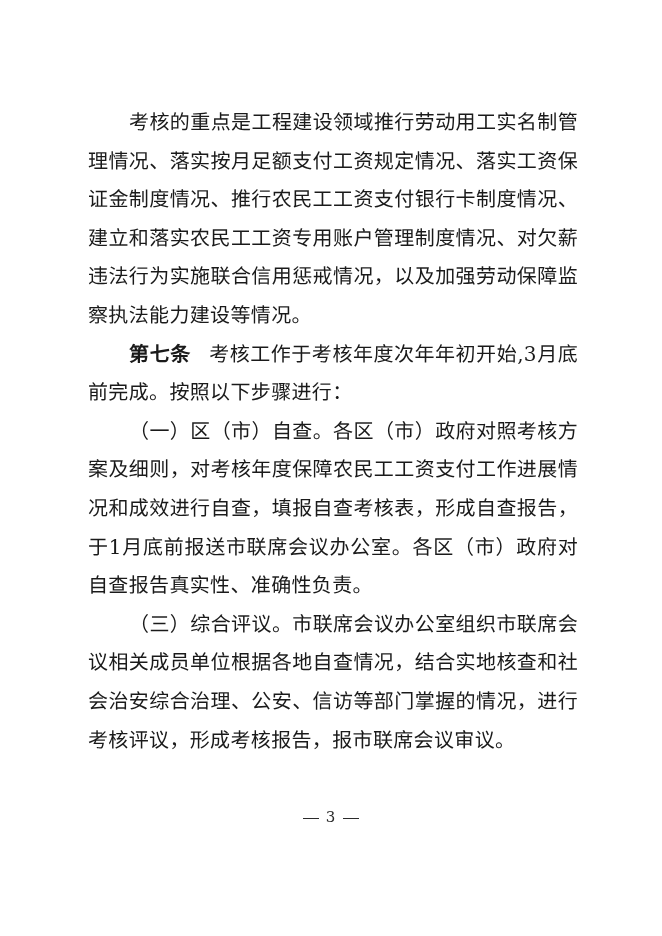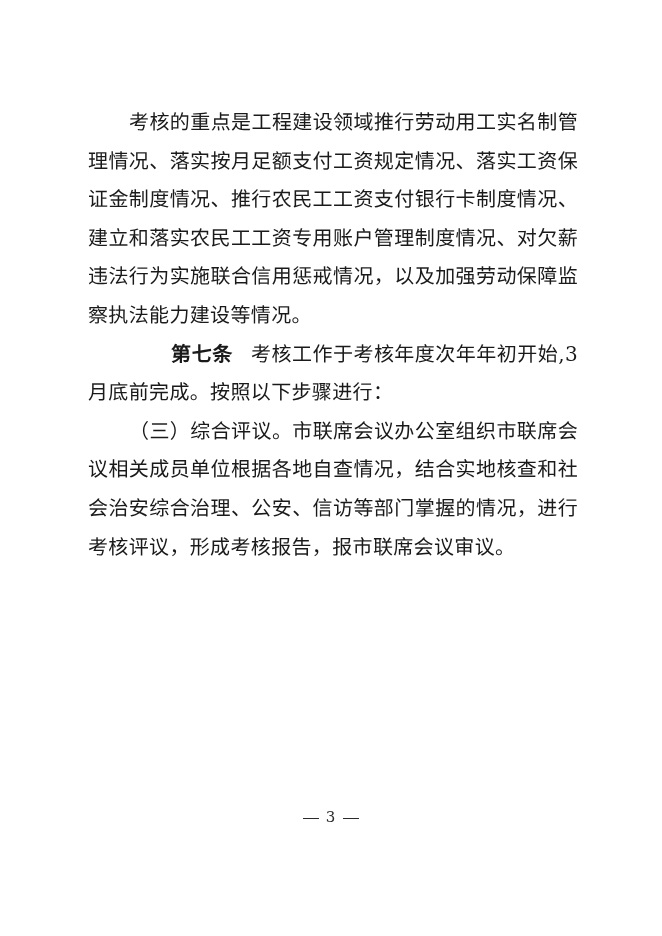--- a/index.html
+++ b/index.html
@@ -43,21 +43,20 @@
     letter-spacing: 0.35px;
     color: #1a1a1a;
     word-break: break-all;
     text-align-last: left;
   }
 
   .article-label {
     font-family: "DejaVu Sans", "Liberation Sans", sans-serif;
     font-weight: 700;
     letter-spacing: 0.5px;
-    margin-left: 42px;
   }
 
   .gap-after-label {
     display: inline-block;
     width: 18px;
   }
 
   .footer {
     position: absolute;
     left: 0;
@@ -85,20 +84,21 @@
 <body>
 
 <div class="page">
 
   <div class="textblock">
 
     <p class="para">考核的重点是工程建设领域推行劳动用工实名制管理情况、落实按月足额支付工资规定情况、落实工资保证金制度情况、推行农民工工资支付银行卡制度情况、建立和落实农民工工资专用账户管理制度情况、对欠薪违法行为实施联合信用惩戒情况，以及加强劳动保障监察执法能力建设等情况。</p>
 
     <p class="para"><span class="article-label">第七条</span><span class="gap-after-label"></span><span>考核工作于考核年度次年年初开始,3月底前完成。按照以下步骤进行：</span></p>
 
+    <p class="para">（一）区（市）自查。各区（市）政府对照考核方案及细则，对考核年度保障农民工工资支付工作进展情况和成效进行自查，填报自查考核表，形成自查报告，于1月底前报送市联席会议办公室。各区（市）政府对自查报告真实性、准确性负责。</p>
 
 
     <p class="para">（三）综合评议。市联席会议办公室组织市联席会议相关成员单位根据各地自查情况，结合实地核查和社会治安综合治理、公安、信访等部门掌握的情况，进行考核评议，形成考核报告，报市联席会议审议。</p>
 
   </div>
 
   <div class="footer">
     <span class="dash"></span><span class="pno">3</span><span class="dash"></span>
   </div>
 

